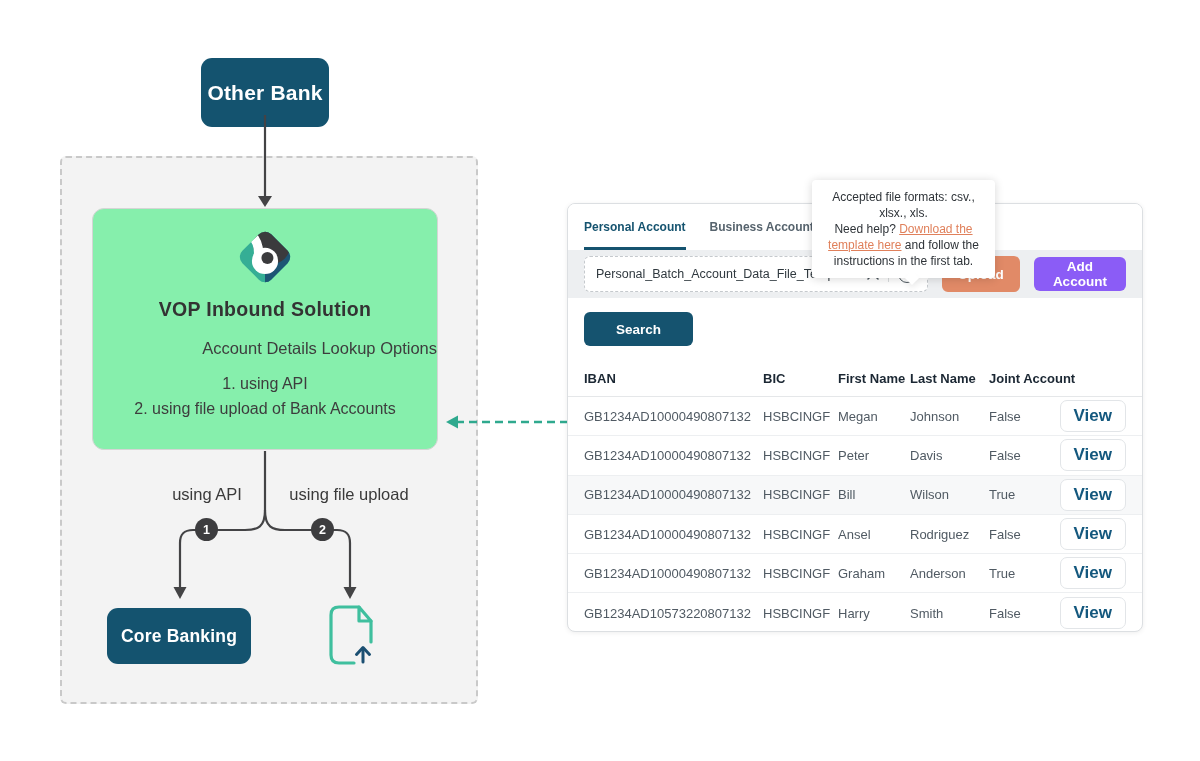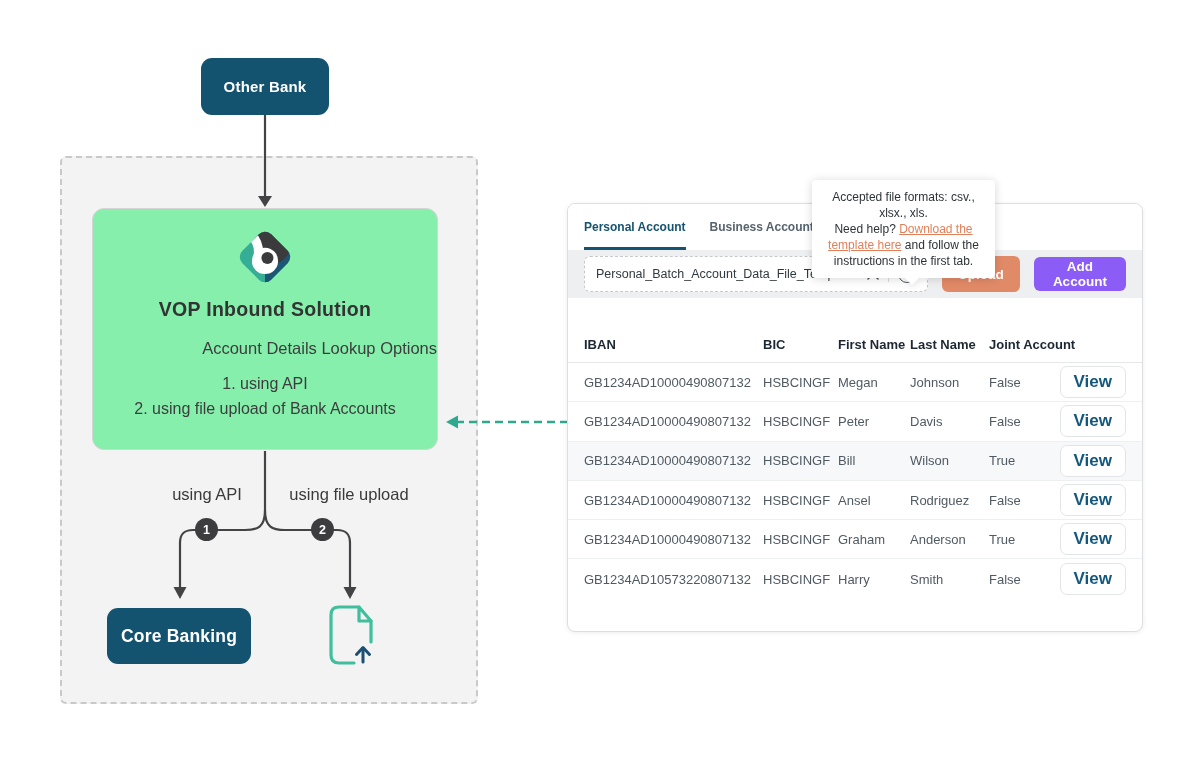--- a/index.html
+++ b/index.html
@@ -5,21 +5,21 @@
   * { margin:0; padding:0; box-sizing:border-box; }
   html,body { background:#fff; }
   body { font-family:"Liberation Sans", sans-serif; }
   .stage { position:relative; width:1200px; height:761px; background:#fff; overflow:hidden; }
 
   
   .dashed-zone { position:absolute; left:60px; top:156px; width:418px; height:548px;
     background:#f3f3f3; border:2px dashed #c9c9c9; border-radius:6px; }
   .node { position:absolute; display:flex; align-items:center; justify-content:center;
     color:#fff; background:#14536F; border-radius:11px; font-weight:600; letter-spacing:.2px; }
-  .other-bank-node { left:201px; top:58px; width:128px; height:57px; font-size:15px; }
+  .other-bank-node { left:201px; top:58px; width:128px; height:69px; font-size:21px; }
   .core-banking-node { left:107px; top:608px; width:144px; height:56px; font-size:17.5px; font-weight:700; }
 
   .solution-box { position:absolute; left:92px; top:208px; width:346px; height:242px;
     background:#86efac; border:1.5px solid #d5d5d5; border-radius:12px; text-align:center; }
   .logo-wrap { margin:16px auto 0; width:64px; height:64px; }
   .sol-title { margin-top:9px; font-size:19.5px; font-weight:700; color:#333; letter-spacing:.3px; }
   .sol-sub { margin-top:18px; font-size:16.5px; color:#3d3d3d;text-align:right; }
   .sol-options { margin-top:13px; font-size:16px; color:#3d3d3d; line-height:25px; }
 
   .branch-label { position:absolute; font-size:16.5px; color:#3a3a3a; text-align:center; }
@@ -169,20 +169,21 @@
             </svg>
         </span>
         <span class="vdiv"></span>
         <span class="help-icon">?</span>
       </div>
       <button class="btn upload-btn">Upload</button>
       <button class="btn add-account-btn">Add Account</button>
     </div>
 
     <div class="search-row">
+      <button class="btn search-btn">Search</button>
     </div>
 
     <div class="tgrid table-header">
       <span>IBAN</span>
       <span>BIC</span>
       <span>First Name</span>
       <span>Last Name</span>
       <span>Joint Account</span>
       <span></span>
     </div>

